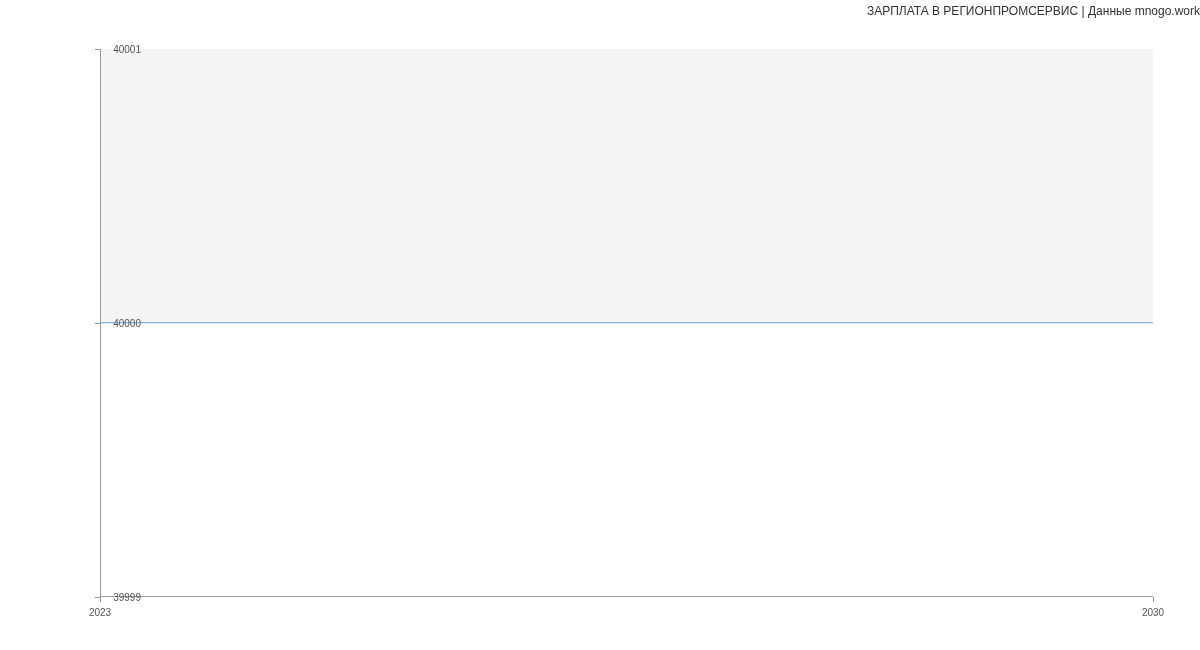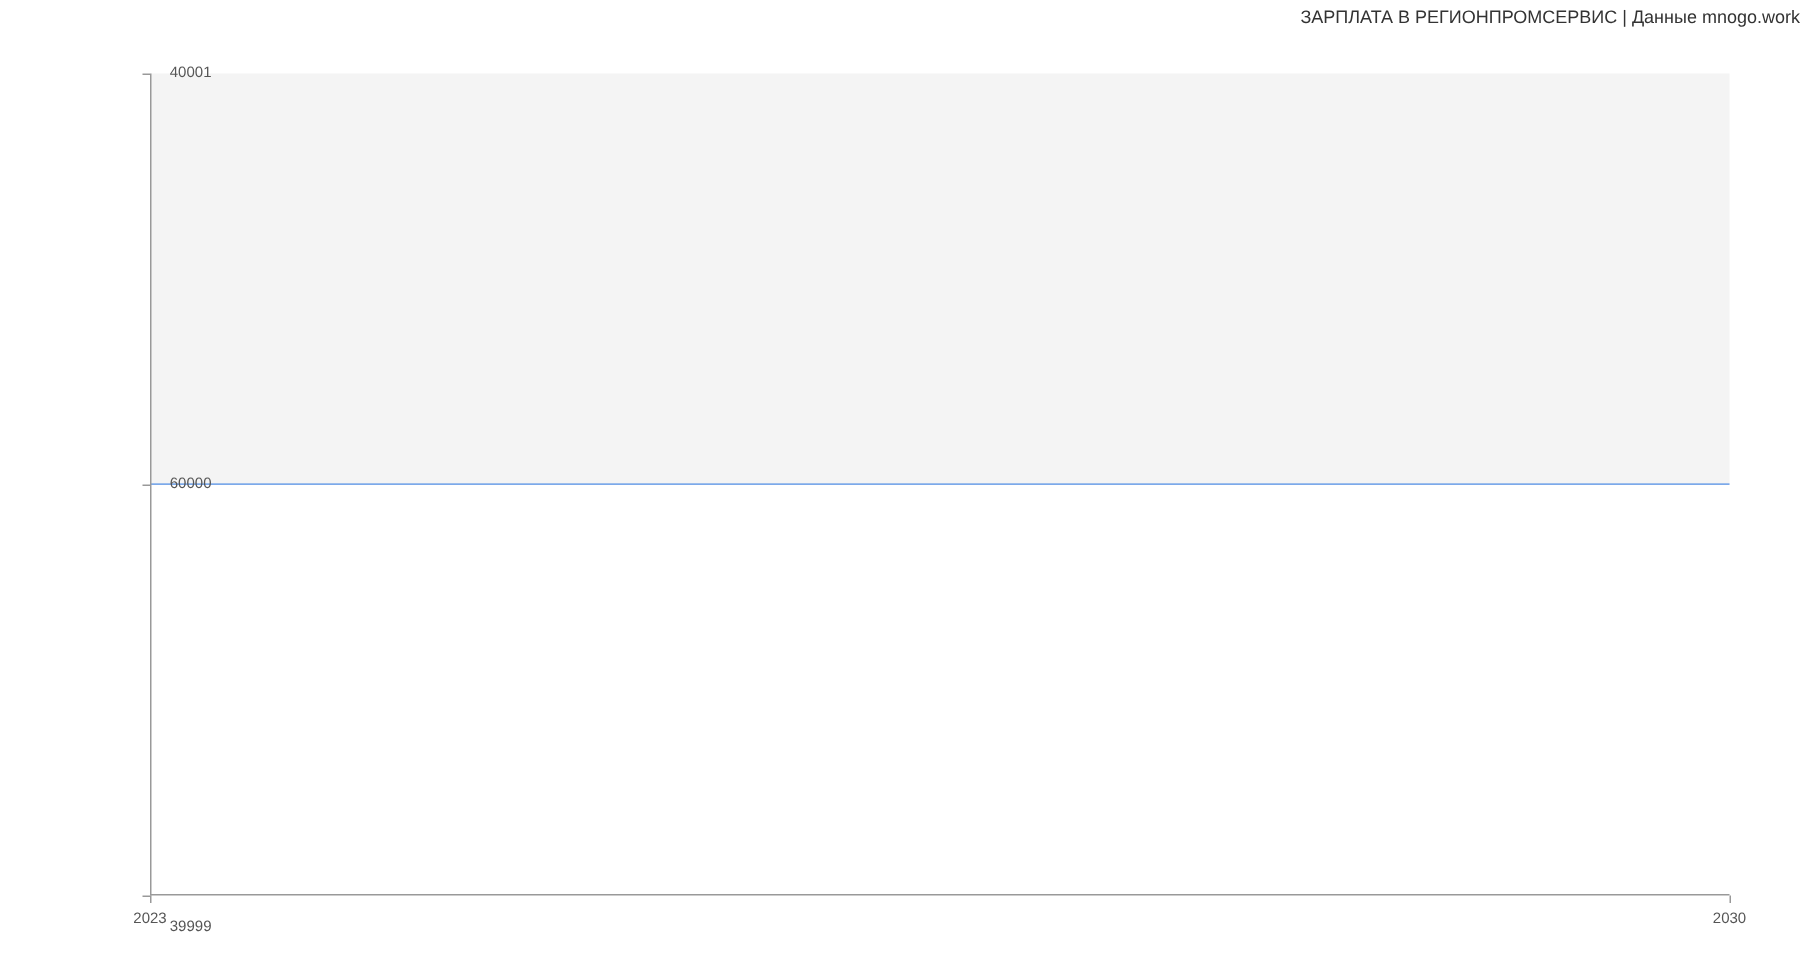--- a/index.html
+++ b/index.html
@@ -101,17 +101,17 @@
 
   <div class="y-tick" style="top:0"></div>
   <div class="y-tick" style="top:50%"></div>
   <div class="y-tick" style="top:100%"></div>
 
   <div class="x-tick" style="left:0"></div>
   <div class="x-tick" style="left:100%"></div>
 </div>
 
 <div class="y-label" style="top:49px">40001</div>
-<div class="y-label" style="top:323px">60000</div>
-<div class="y-label" style="top:618px">39999</div>
+<div class="y-label" style="top:323px">40000</div>
+<div class="y-label" style="top:597px">39999</div>
 
 <div class="x-label" style="left:100px; top:607px">2023</div>
 <div class="x-label" style="left:1153px; top:607px">2030</div>
 
 </body></html>

